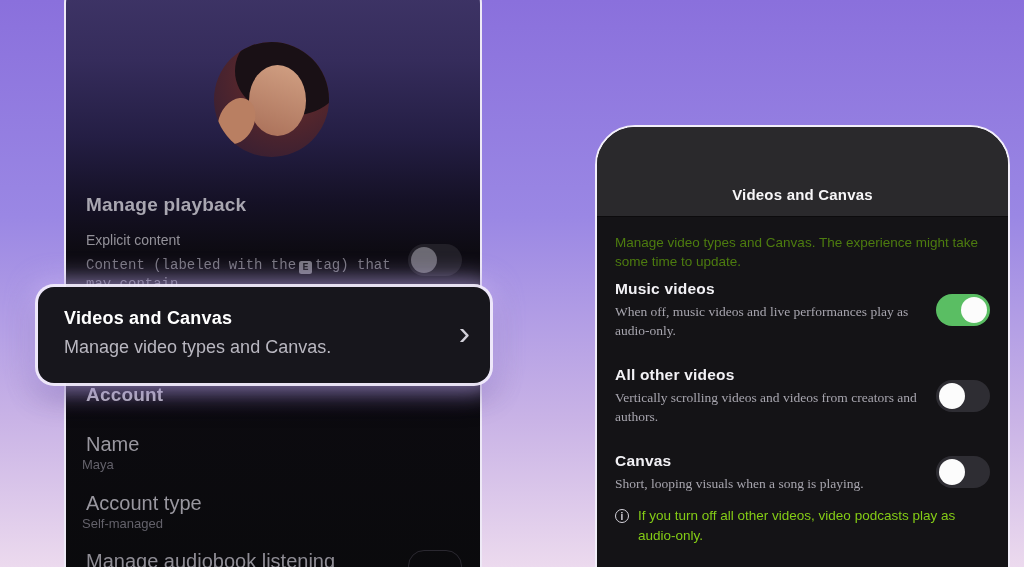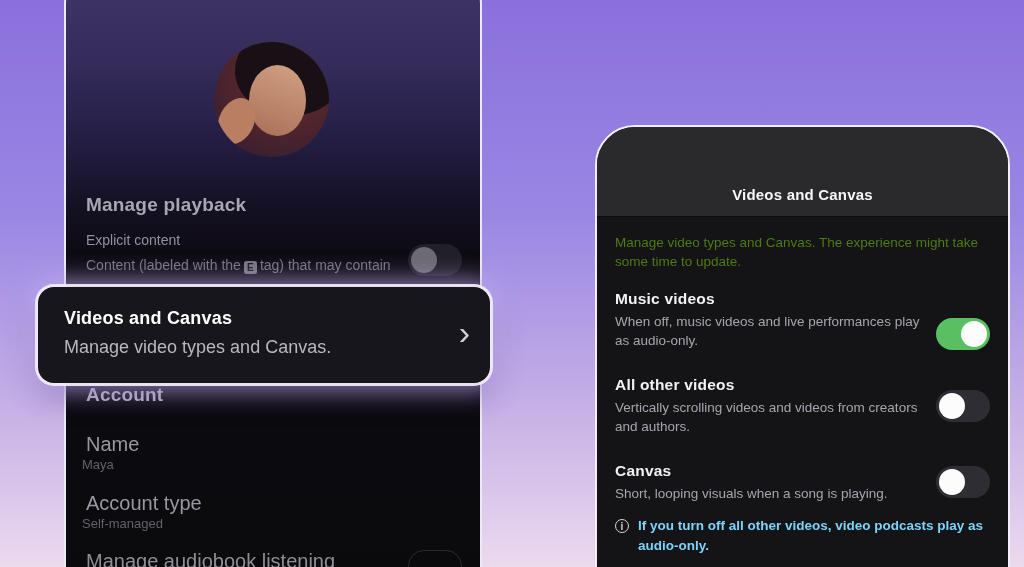--- a/index.html
+++ b/index.html
@@ -26,21 +26,21 @@
   .avatar-face{ position:absolute; left:30%; top:20%; width:50%; height:62%;
     border-radius:50%; background:linear-gradient(200deg,#d2a184,#a96f58); }
   .avatar-hand{ position:absolute; left:4%; top:48%; width:30%; height:42%;
     border-radius:50%; background:#b97f62; transform:rotate(25deg); }
 
   .lp-heading{ position:absolute; left:20px; font-size:19px; font-weight:700; letter-spacing:.2px; }
   .mp-heading{ top:222px; color:#a9a7b1;text-align:right; }
   .acct-heading{ top:412px; color:#bfbdc5; }
   .explicit-label{ position:absolute; left:20px; top:260px; font-size:14px; color:#939199; }
   .explicit-desc{ position:absolute; left:20px; top:284px; width:332px;
-    font-size:14px; line-height:19px; color:#77757e; }
+    font-size:14px; line-height:19px; color:#77757e;font-family:Liberation Mono, monospace; }
   .tag-badge{ display:inline-flex; align-items:center; justify-content:center;
     width:13px; height:13px; border-radius:2.5px; background:#76747d; color:#17161b;
     font-size:10px; font-weight:700; vertical-align:-1px; margin:0 3px; }
   .setting-label{ position:absolute; left:20px; font-size:20px; color:#99979f; }
   .setting-value{ position:absolute; left:16px; font-size:13px; color:#63616a; }
 
   
   .toggle{ width:54px; height:32px; border-radius:16px; position:relative; }
   .toggle .knob{ width:26px; height:26px; border-radius:50%; background:#fcfcfc;
     position:absolute; top:3px; }
@@ -70,29 +70,29 @@
     position:absolute; left:595px; top:125px; width:415px; height:460px;
     border:2px solid #f3effa; border-radius:40px 40px 0 0; overflow:hidden;
     background:#141316;
   }
   .rp-header{ height:90px; background:#2a292c; display:flex; align-items:flex-end;
     justify-content:center; padding-bottom:13px; border-bottom:1px solid #0c0b0d; }
   .rp-title{ font-size:15px; font-weight:700; color:#f7f6f8; letter-spacing:.2px; }
   .rp-body{ padding:0 18px; }
   .screen-desc{ margin-top:16px; font-size:13.5px; line-height:19px; color:#4d7c0f; width:380px; }
   .toggle-row{ display:flex; justify-content:space-between; align-items:center; margin-top:25px; }
-  .toggle-row.first{ margin-top:18px;align-items:flex-end; }
+  .toggle-row.first{ margin-top:8px; }
   .row-text{ width:306px; }
   .row-label{ font-size:15.5px; font-weight:700; color:#f2f1f5; line-height:20px; letter-spacing:.2px; }
-  .row-desc{ margin-top:3px; font-size:13.5px; line-height:19px; color:#a7a5ae; }
+  .row-desc{ margin-top:3px; font-size:13.5px; line-height:19px; color:#a7a5ae;font-family:Liberation Serif, serif; }
   .info-note{ display:flex; gap:9px; margin-top:13px; align-items:flex-start; }
   .info-icon{ flex:0 0 auto; width:14px; height:14px; border:1.3px solid #d6d4dc;
     border-radius:50%; color:#d6d4dc; font-size:10px; font-weight:700;
     display:flex; align-items:center; justify-content:center; margin-top:3px; }
-  .info-text{ font-size:13.5px; line-height:20px; color:#7dd3fc; width:360px;font-weight:bold; }
+  .info-text{ font-size:13.5px; line-height:20px; color:#84cc16; width:360px; }
 </style>
 </head>
 <body>
 
 <div class="phone-left">
 
   <div class="avatar">
     <div class="avatar-hair"></div>
     <div class="avatar-face"></div>
     <div class="avatar-hand"></div>

